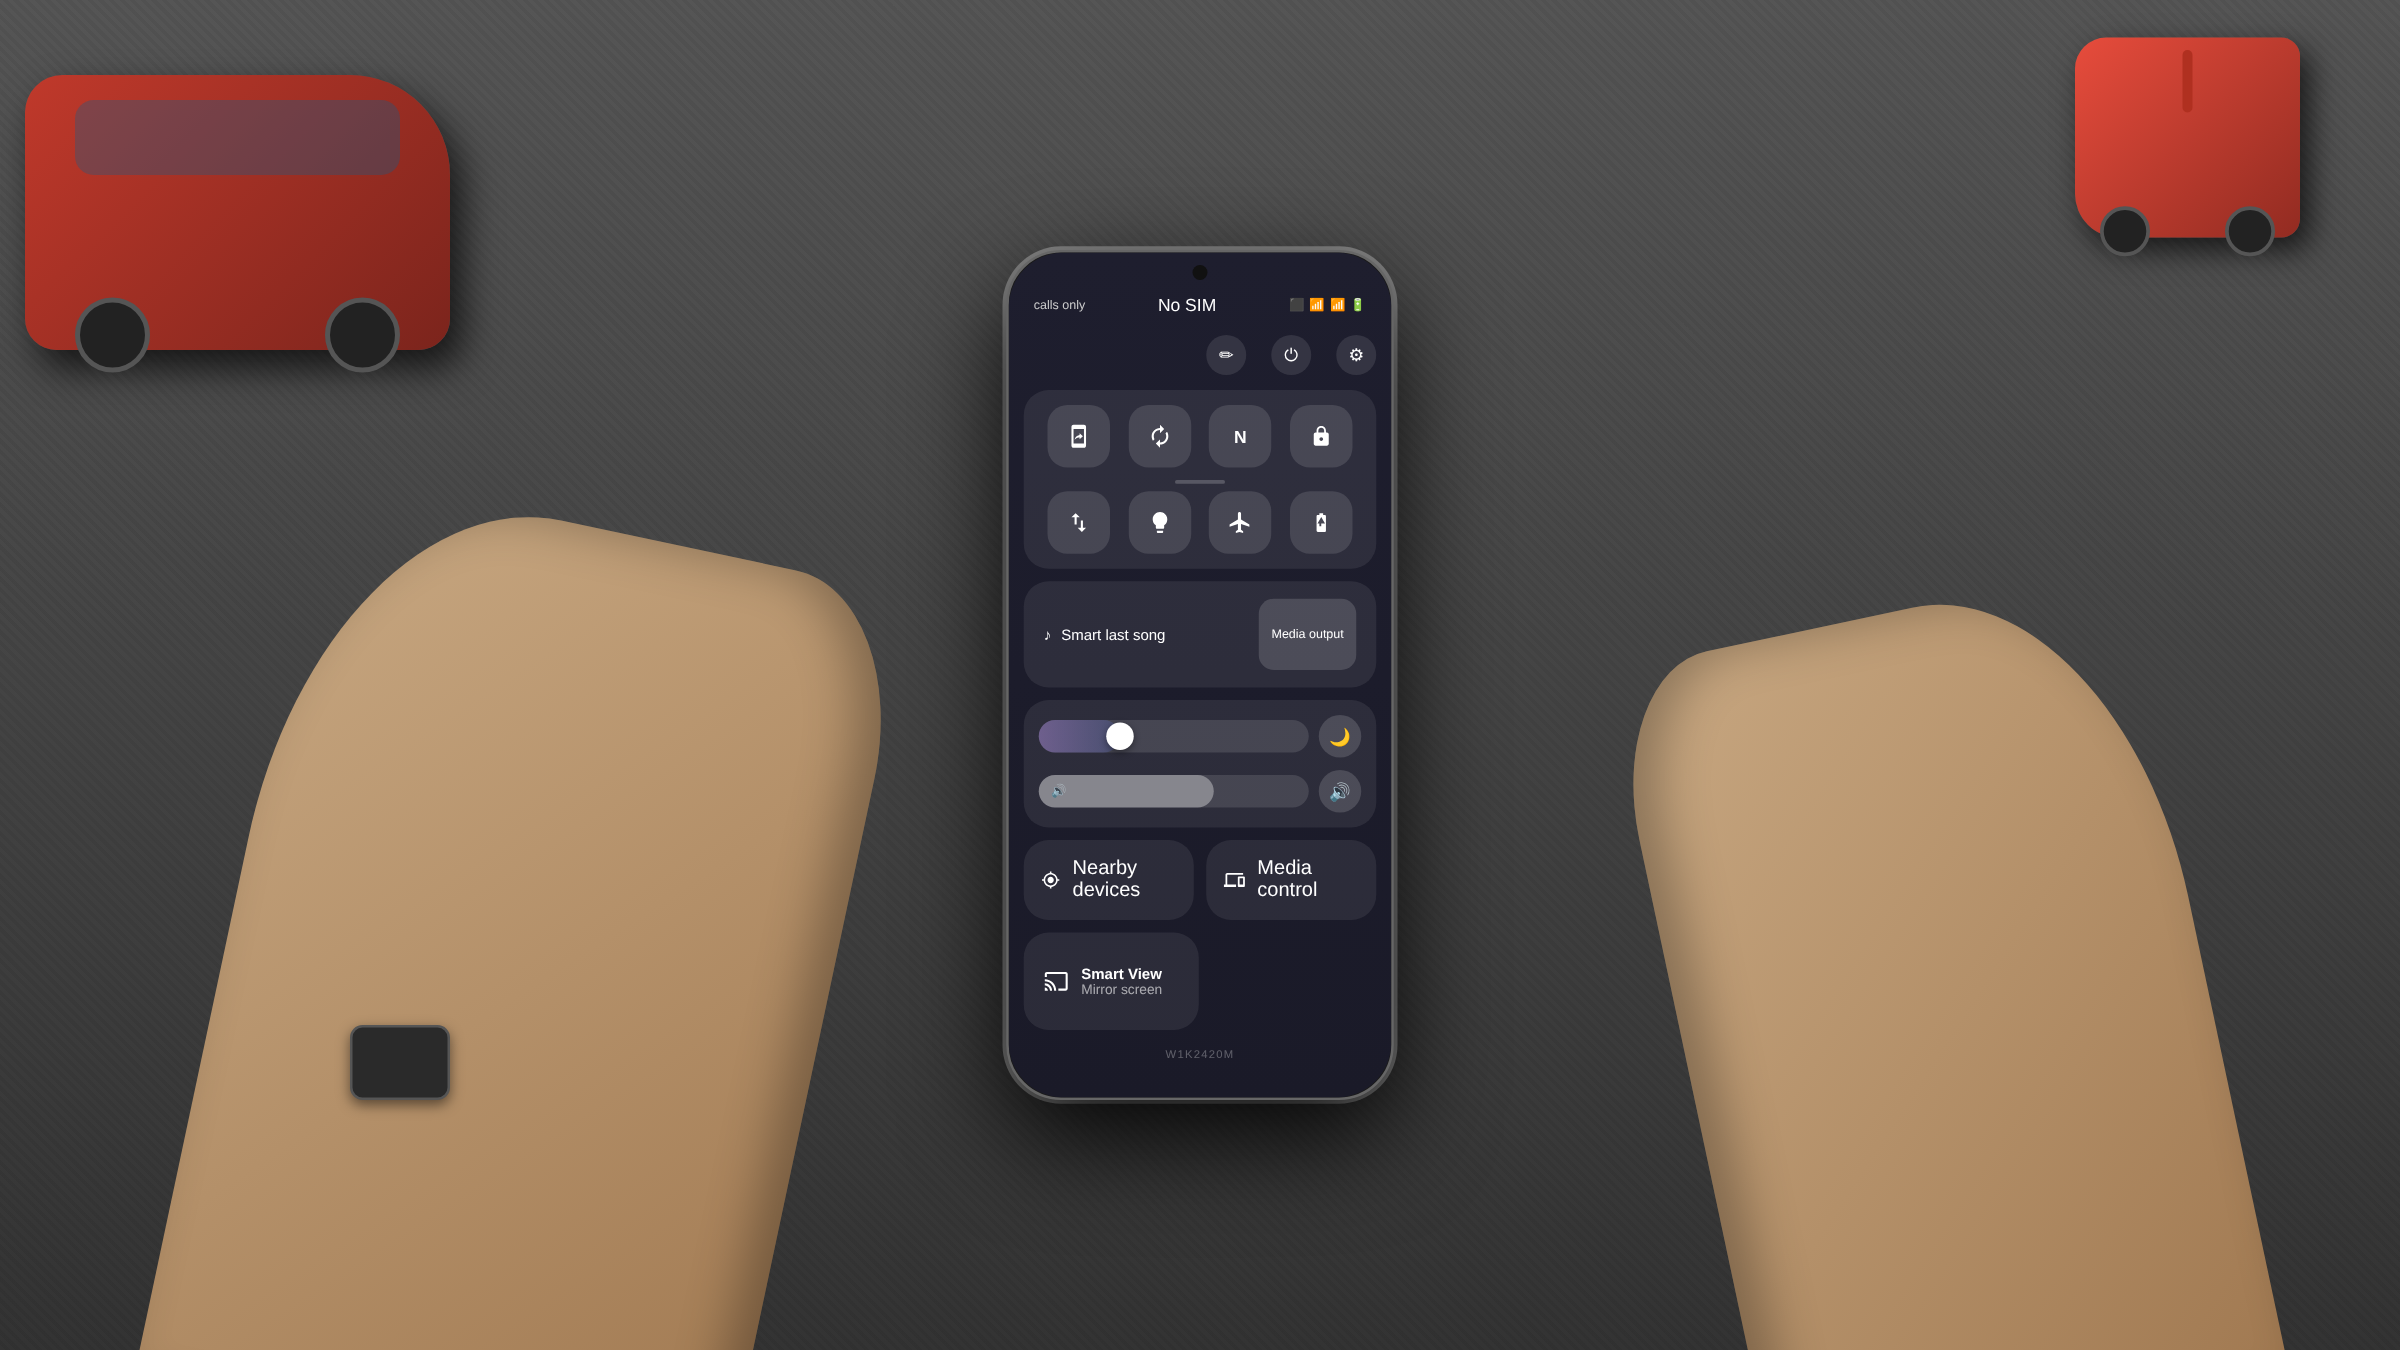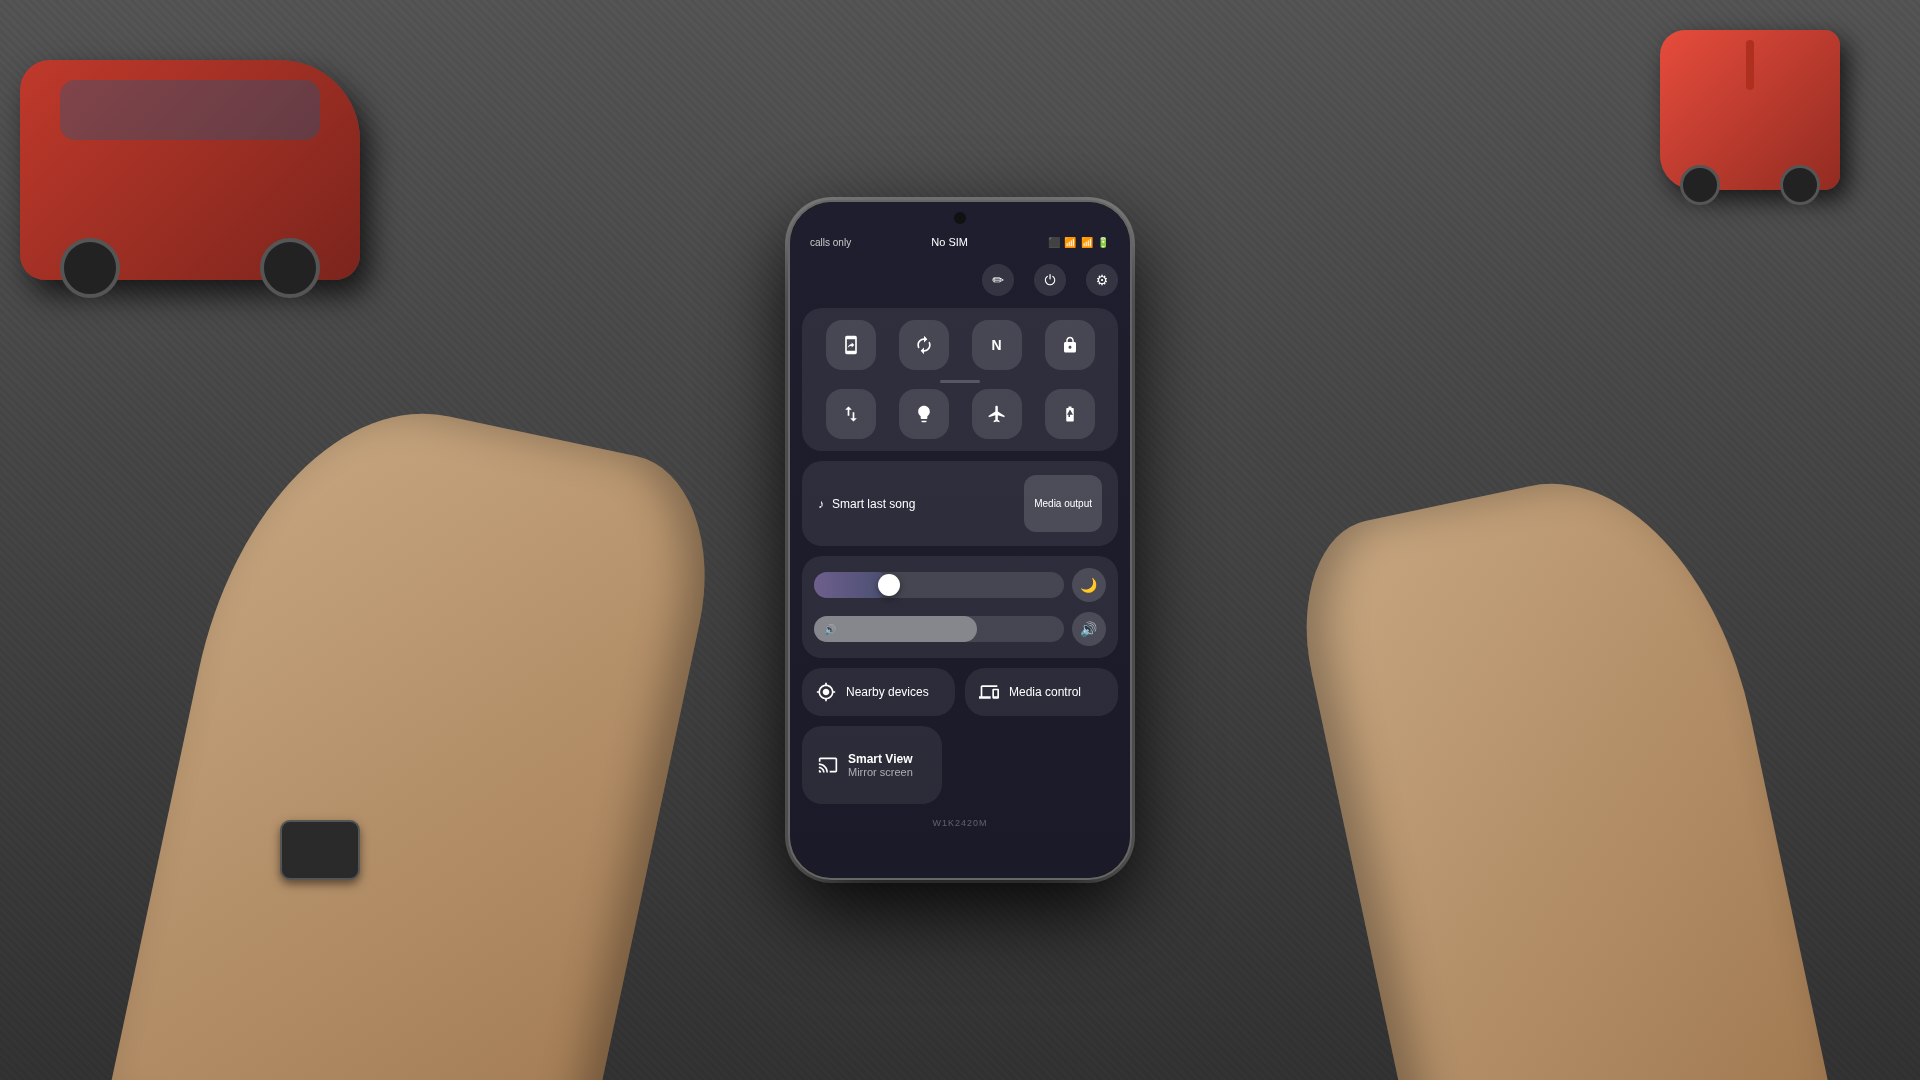--- a/index.html
+++ b/index.html
@@ -241,21 +241,21 @@
       border-radius: 20px;
       padding: 14px;
       display: flex;
       align-items: center;
       gap: 10px;
       cursor: pointer;
     }
 
     .bottom-tile-text {
       color: #fff;
-      font-size: 12px;
+      font-size: 16px;
       font-weight: 500;
     }
 
     
     .smart-view-tile {
       background: rgba(255,255,255,0.08);
       border-radius: 20px;
       padding: 26px 16px;
       display: flex;
       align-items: center;
@@ -320,29 +320,29 @@
     <div style="position:absolute;top:10px;left:50%;transform:translateX(-50%);width:8px;height:50px;background:#b03020;border-radius:4px;"></div>
   </div>
 </div>
 
 <div style="position:absolute;bottom:-80px;left:100px;width:480px;height:750px;background:linear-gradient(135deg,#c8a882,#a07850);border-radius:40% 20% 0 0;transform:rotate(12deg);transform-origin:bottom center;z-index:3;box-shadow:inset -20px 0 40px rgba(0,0,0,0.3);"></div>
 
 <div style="position:absolute;bottom:-80px;right:80px;width:420px;height:680px;background:linear-gradient(135deg,#c8a882,#a07850);border-radius:20% 40% 0 0;transform:rotate(-12deg);transform-origin:bottom center;z-index:3;box-shadow:inset 20px 0 40px rgba(0,0,0,0.3);"></div>
 
 <div style="position:absolute;bottom:200px;left:280px;width:80px;height:60px;background:#2a2a2a;border-radius:10px;z-index:4;border:2px solid #555;box-shadow:0 4px 10px rgba(0,0,0,0.5);"></div>
 
-<div style="position:relative;z-index:10;width:344px;height:680px;background:#1a1a1a;border-radius:44px;box-shadow:0 30px 80px rgba(0,0,0,0.9),0 0 0 3px #888;overflow:hidden;border:2px solid #666;">
+<div style="position:relative;z-index:10;width:310px;height:680px;background:#1a1a1a;border-radius:44px;box-shadow:0 30px 80px rgba(0,0,0,0.9),0 0 0 3px #888;overflow:hidden;border:2px solid #666;">
 
   <div class="phone-screen" style="height:100%;display:flex;flex-direction:column;">
 
     <div style="width:12px;height:12px;border-radius:50%;background:#111;margin:10px auto 0;"></div>
 
     <div class="status-bar">
       <span style="color:#ccc;font-size:10px;">calls only</span>
-      <span style="color:#fff;font-size:11px;">No SIM</span>
+      <span style="color:#fff;font-size:14px;">No SIM</span>
       <div class="status-right">
         <span style="font-size:10px;">⬛</span>
         <span style="font-size:10px;">📶</span>
         <span style="font-size:10px;">📶</span>
         <span style="font-size:10px;">🔋</span>
       </div>
     </div>
 
     <div class="quick-settings" style="flex:1;overflow:hidden;padding:4px 12px 12px;">
 

